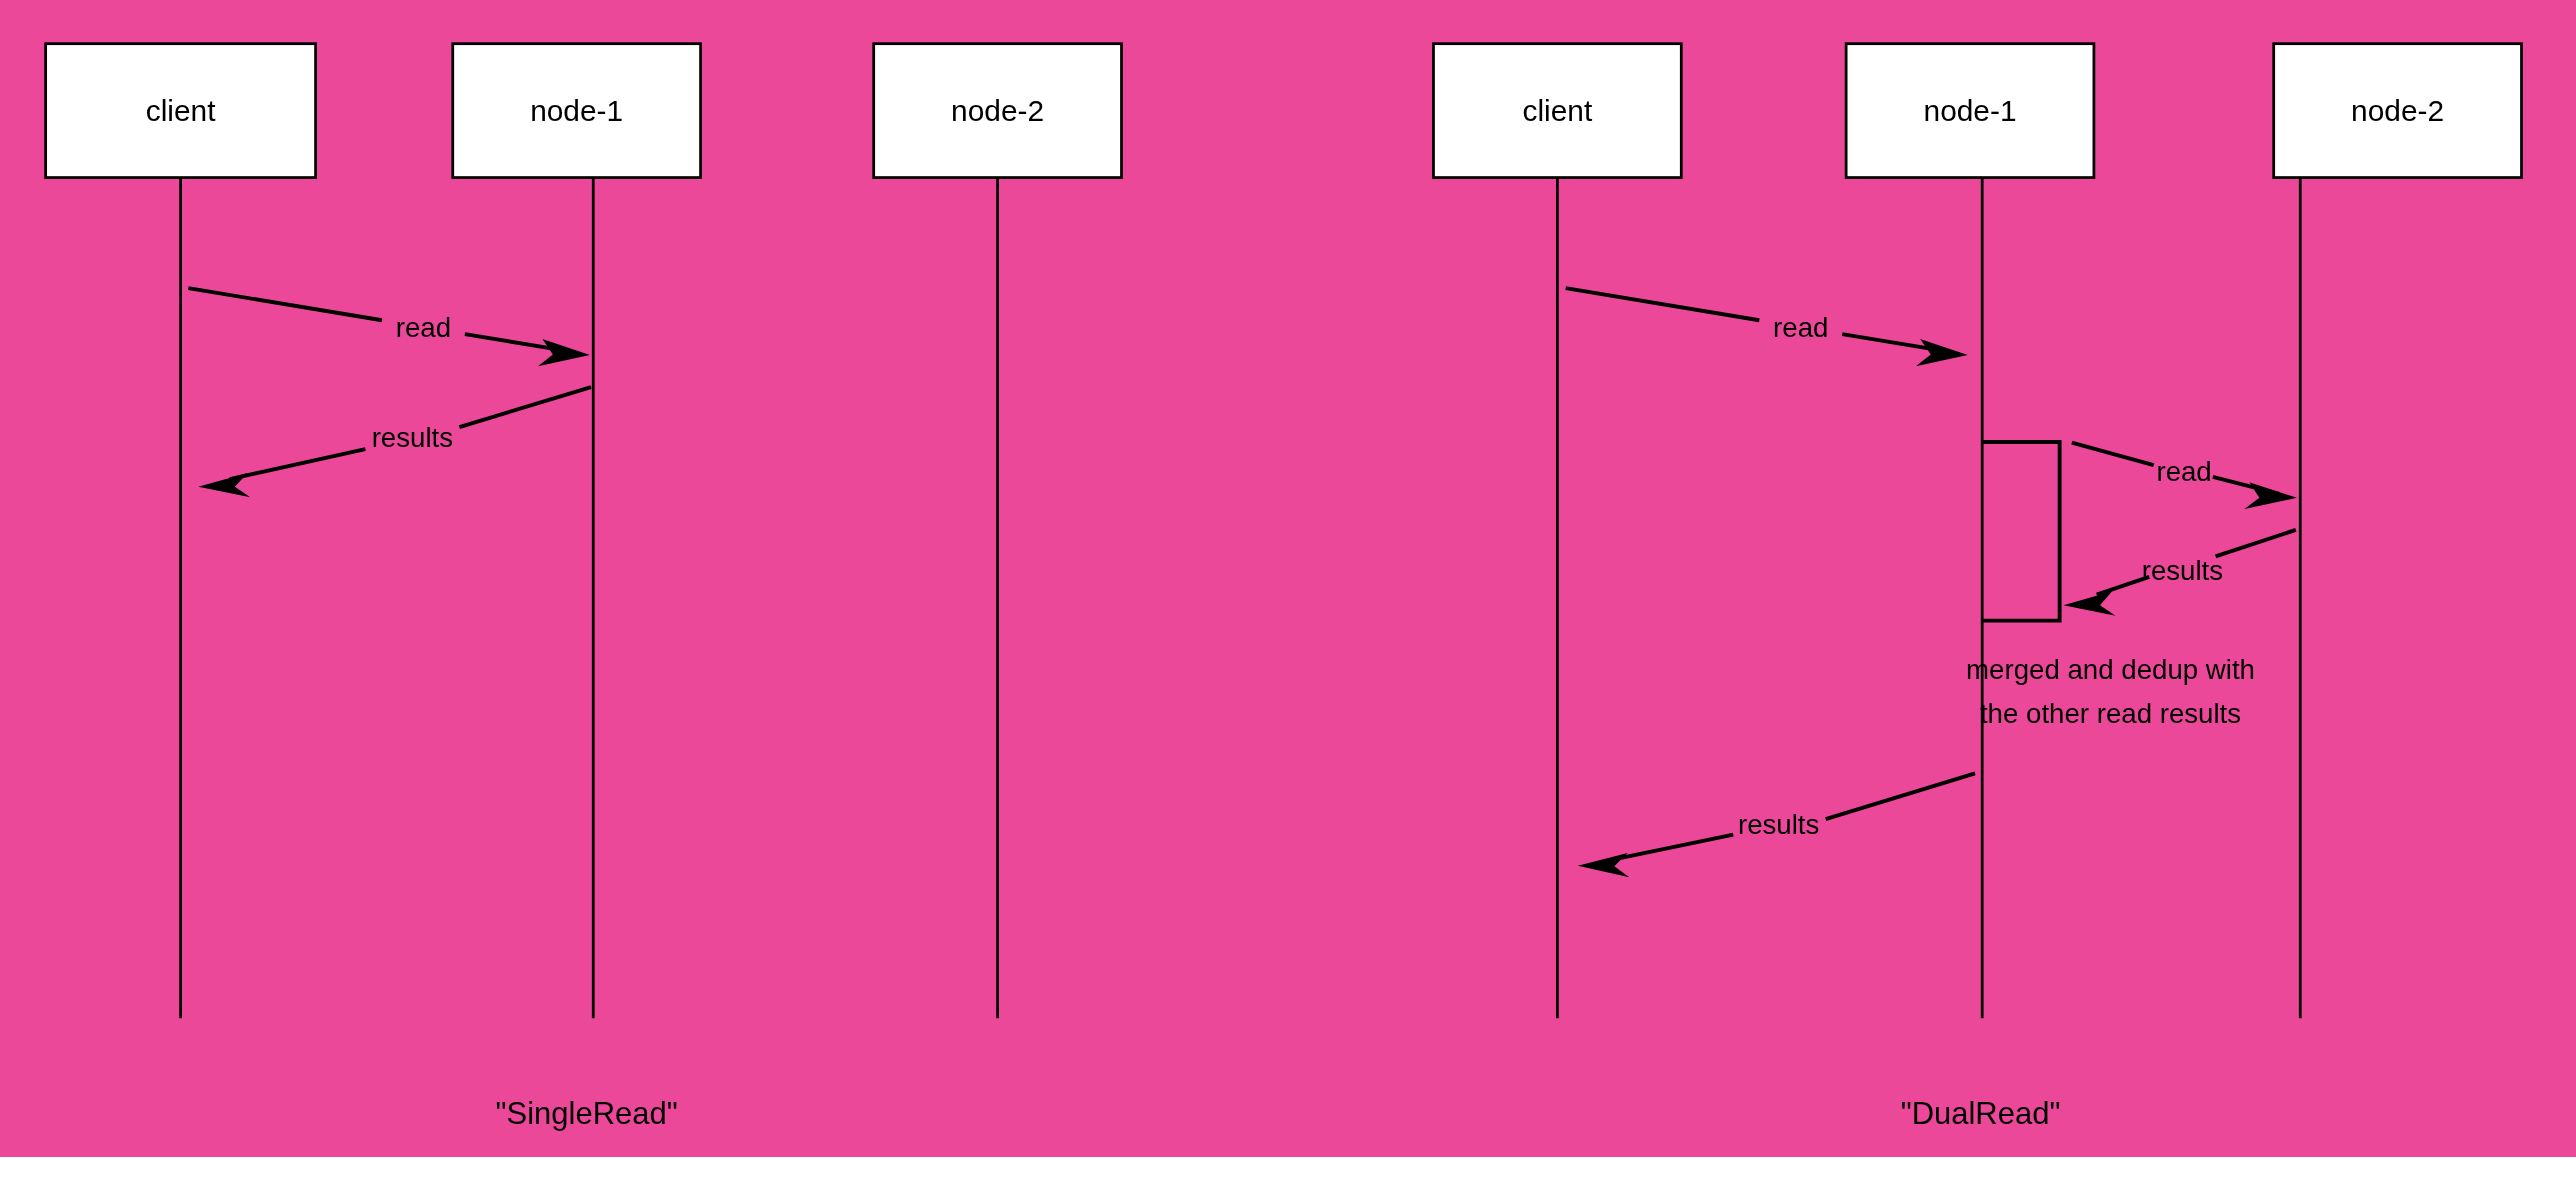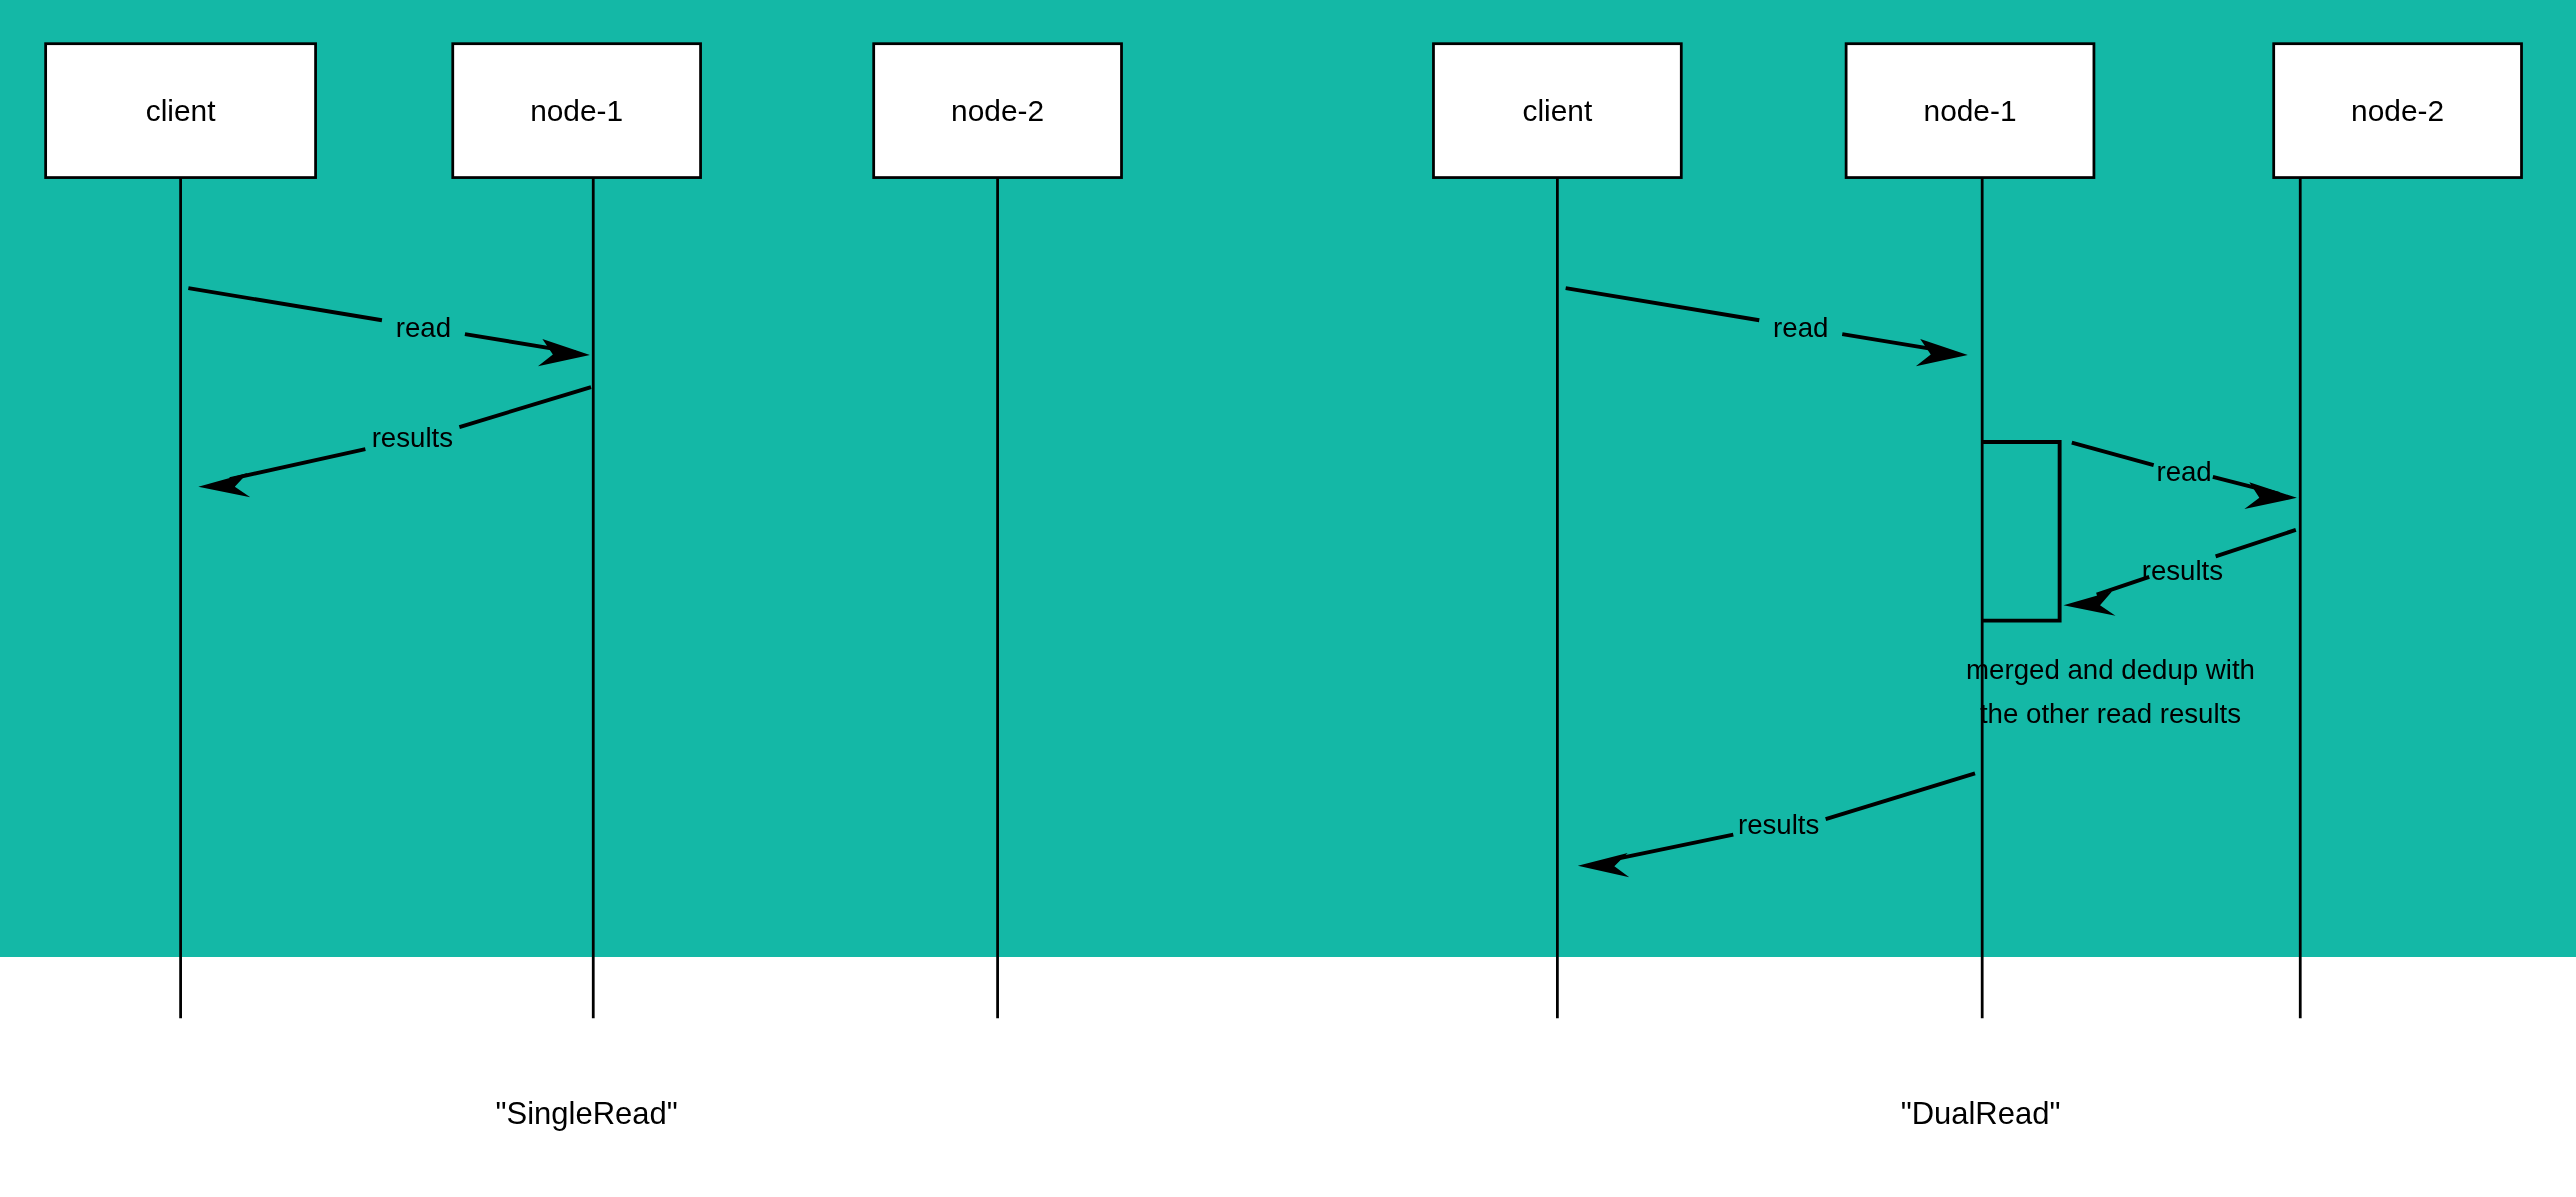--- a/index.html
+++ b/index.html
@@ -10,22 +10,22 @@
   }
   body {
     width: 2576px;
     height: 1197px;
     font-family: "Liberation Sans", sans-serif;
     overflow: hidden;
   }
   #diagram-root {
     position: relative;
     width: 2576px;
-    height: 957px;
-    background: #14b8a6;
+    height: 1157px;
+    background: #ec4899;
   }
   svg.canvas {
     display: block;
     width: 2576px;
     height: 1197px;
   }
   .lifeline-box-rect {
     fill: #ffffff;
     stroke: #000000;
     stroke-width: 5;

